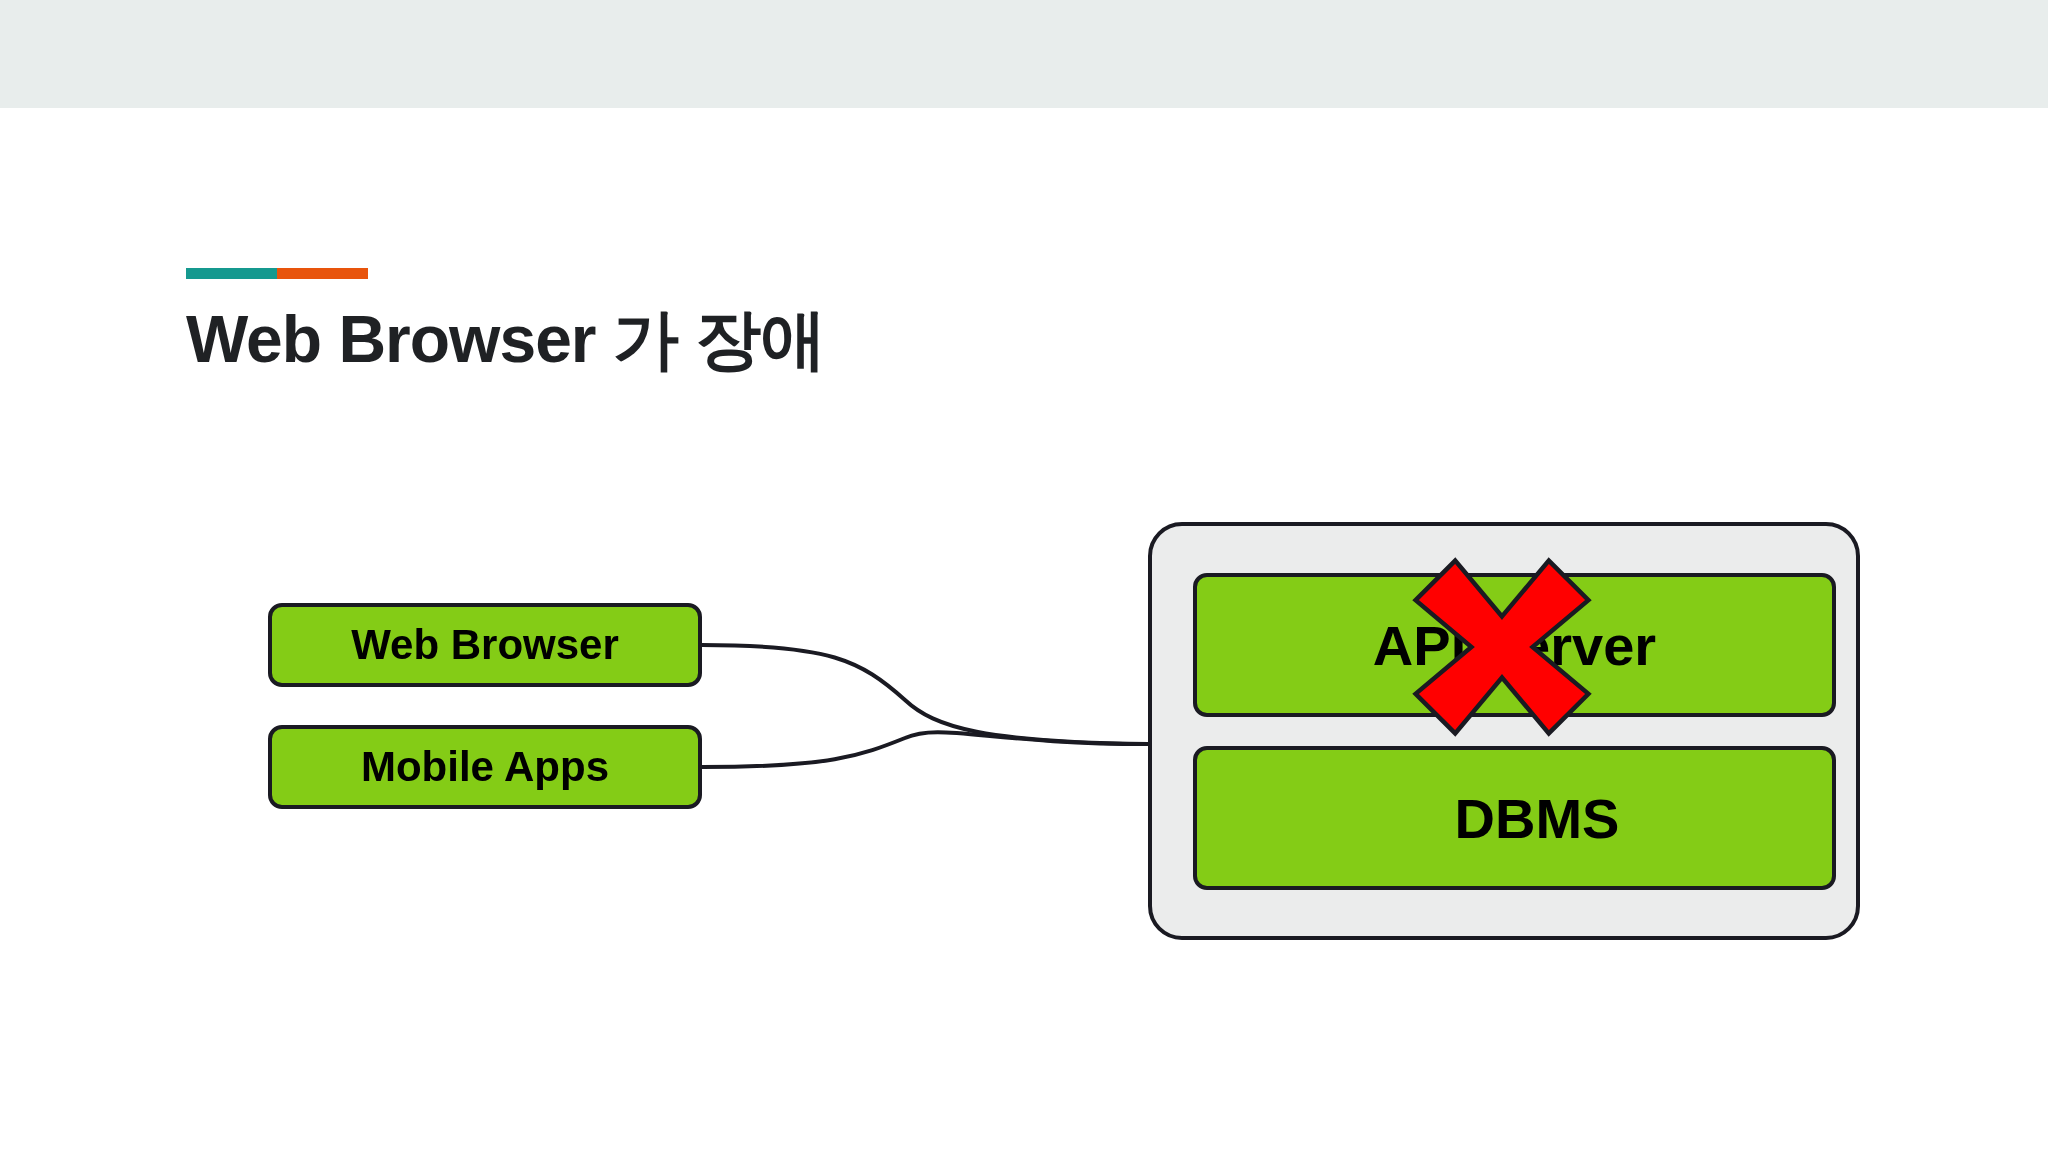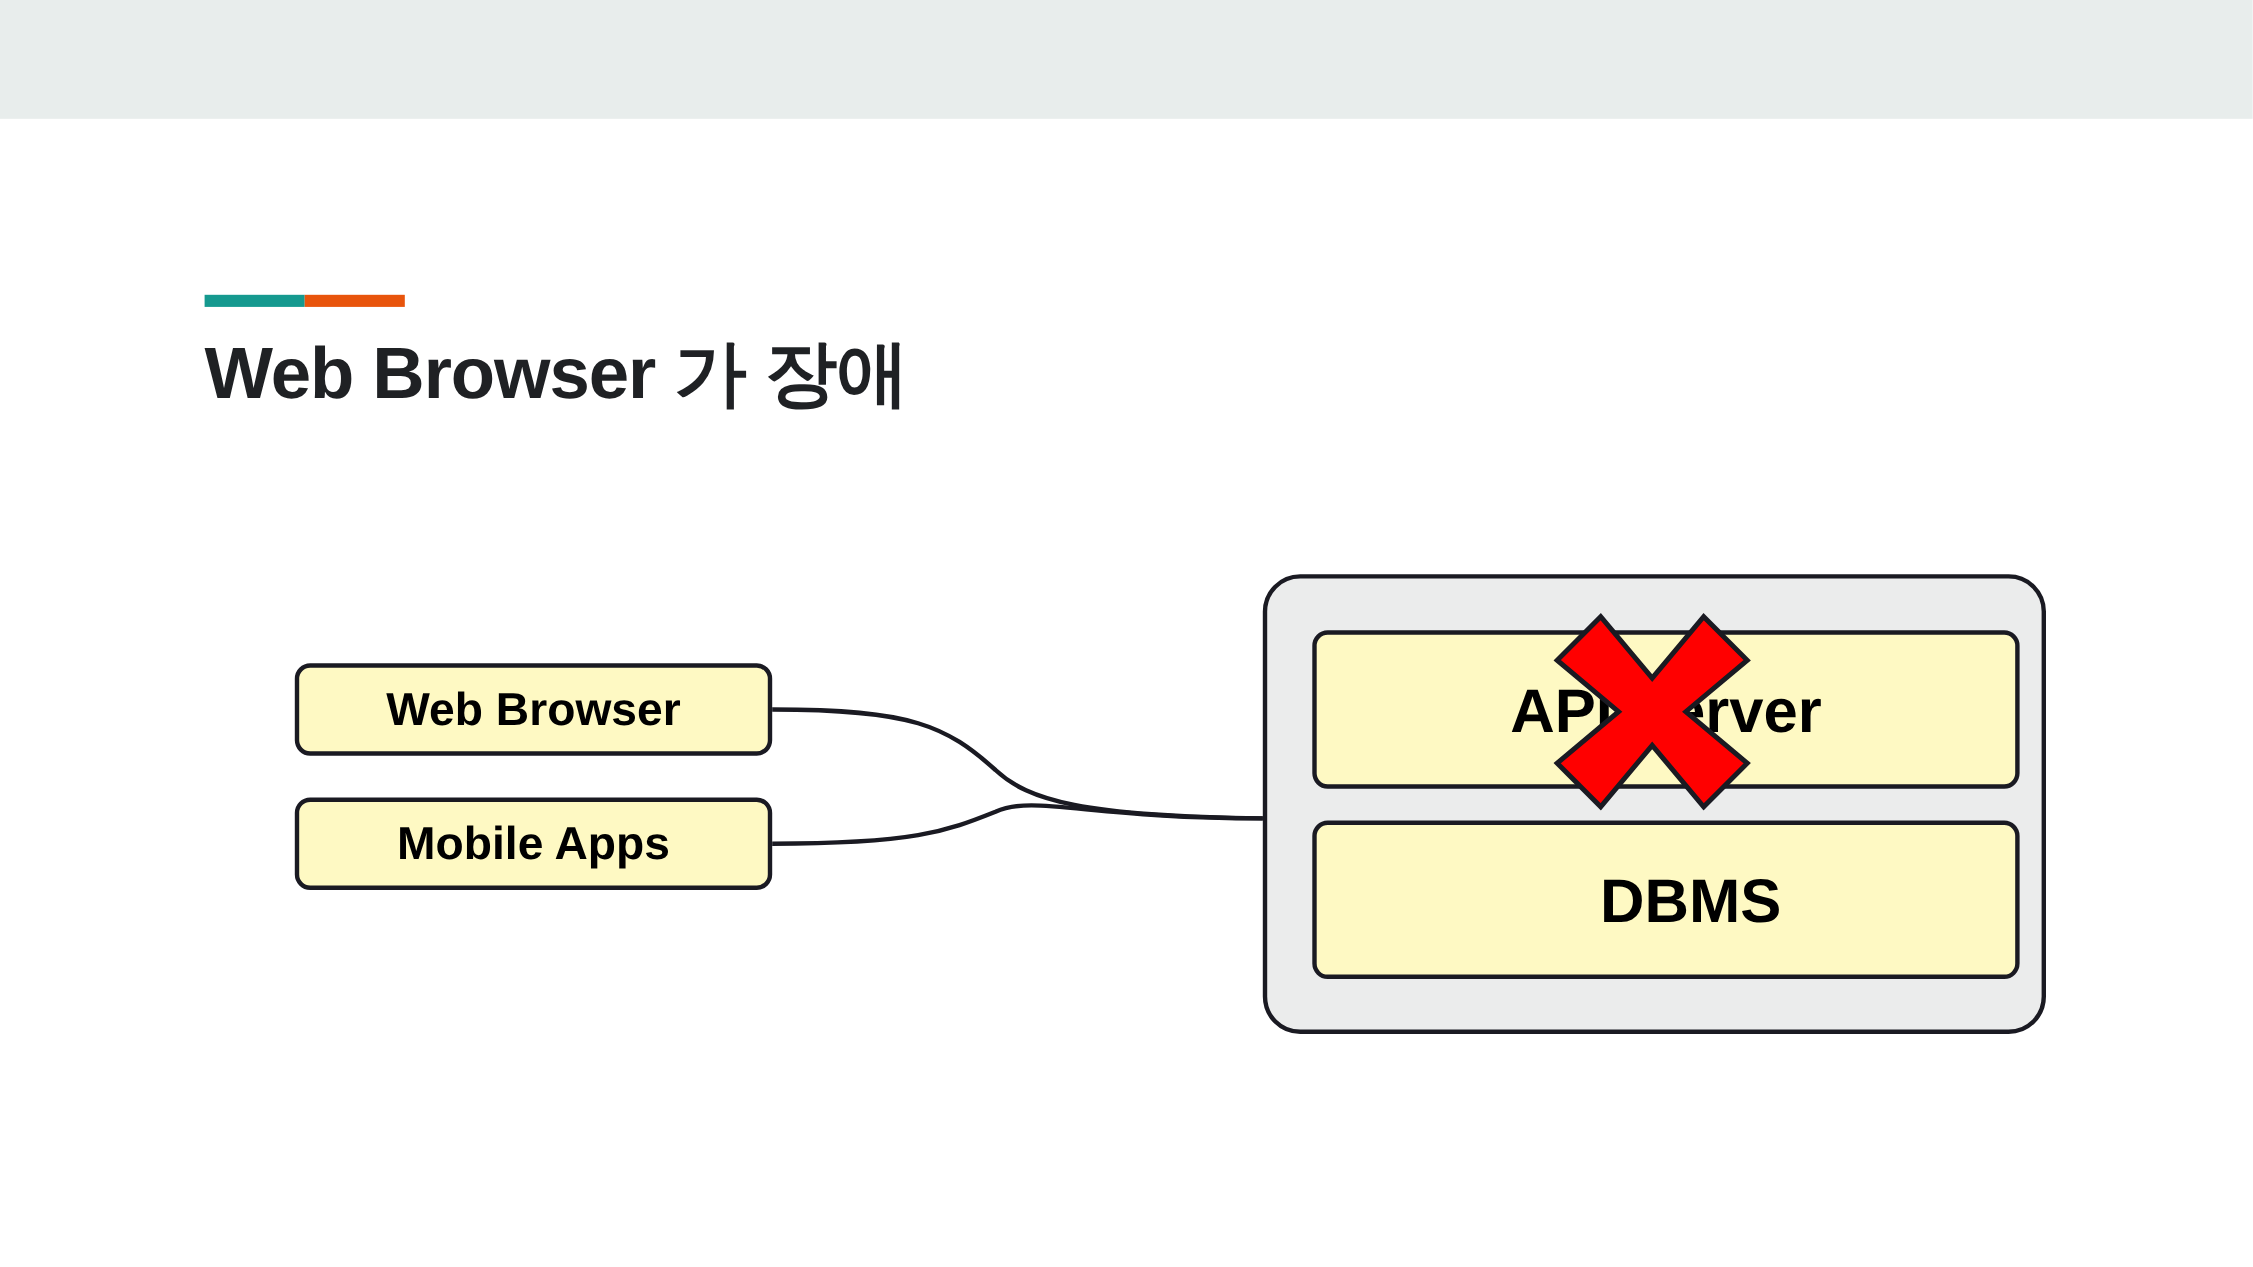--- a/index.html
+++ b/index.html
@@ -75,21 +75,21 @@
     position: absolute;
     left: 0;
     top: 0;
     width: 2048px;
     height: 1152px;
     pointer-events: none;
   }
   
   .node-box {
     position: absolute;
-    background: #fef9c3;
+    background: #84cc16;
     border: 4px solid #1a1a22;
     border-radius: 14px;
     display: flex;
     align-items: center;
     justify-content: center;
     box-sizing: border-box;
   }
   .node-box .node-label {
     font-size: 42px;
     font-weight: bold;

